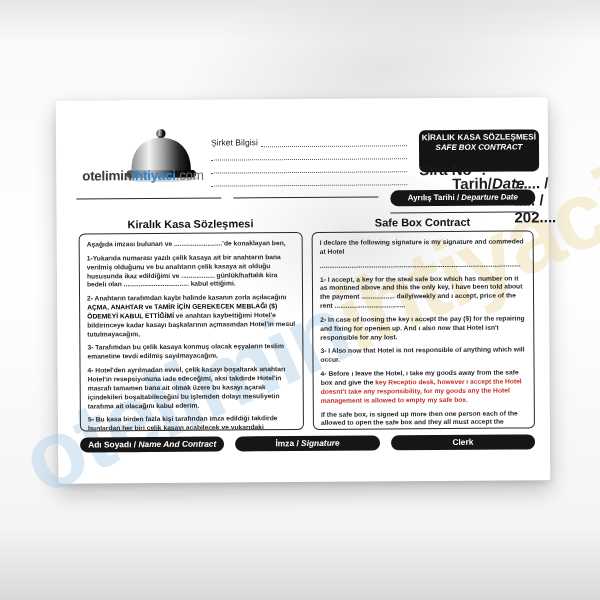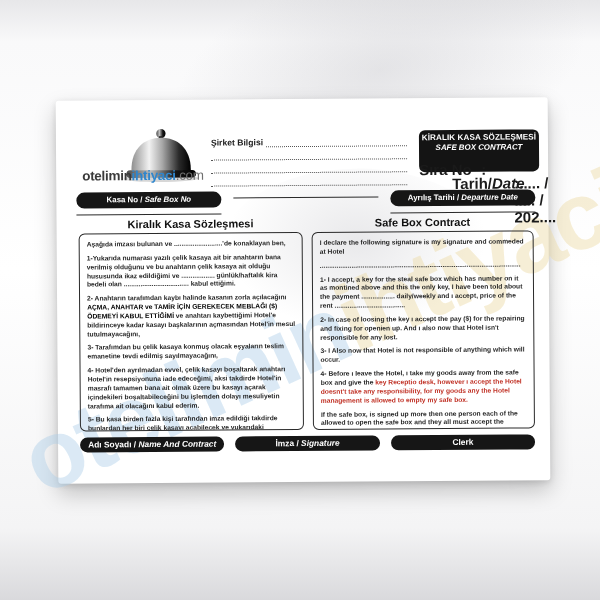--- a/index.html
+++ b/index.html
@@ -16,21 +16,21 @@
     background:radial-gradient(ellipse at 50% 42%,rgba(175,175,182,.28),rgba(255,255,255,0) 65%);}
   .watermark{position:absolute;left:-30px;top:310px;transform:rotate(-24deg);transform-origin:0 50%;
     font-size:96px;font-weight:bold;letter-spacing:-3px;white-space:nowrap;opacity:.42;pointer-events:none;}
   .wm1{color:#aacde8;} .wm2{color:#ecd9a0;} .wm3{color:#d2d2d2;}
   
   .bell{position:absolute;left:62px;top:26px;width:86px;height:56px;}
   .logo-text{position:absolute;left:26px;top:68px;width:200px;font-size:13.5px;font-weight:bold;letter-spacing:-.3px;}
   .lt1{color:#3a3a3a;} .lt2{color:#2f86cd;} .lt3{color:#6f6f6f;font-weight:normal;}
   .company{position:absolute;left:155px;top:38px;width:196px;font-size:8.6px;color:#222;}
   .company .row1{display:flex;align-items:flex-end;}
-  .company .lbl{font-weight:bold;white-space:nowrap;padding-right:3px;}
+  .company .lbl{font-weight:normal;white-space:nowrap;padding-right:3px;}
   .dotline{flex:1;border-bottom:1.6px dotted #555;height:9px;}
   .dotfull{border-bottom:1.6px dotted #555;height:12px;}
   .titlebox{position:absolute;left:363px;top:32px;width:116px;background:#141414;color:#fff;
     border-radius:6px;text-align:center;padding:3px 2px 20px;}
   .titlebox .t1{font-size:8.1px;font-weight:bold;letter-spacing:.1px;}
   .titlebox .t2{font-size:7.9px;font-weight:bold;font-style:italic;margin-top:1px;}
   .hrow{position:absolute;left:363px;width:116px;display:flex;font-size:15px;font-weight:bold;color:#1a1a1a;justify-content:flex-end;}
   .hrow .hl{width:62px;} .hrow .hv{flex:1;font-weight:bold;}
   .hl i{font-style:italic;}
   
@@ -106,21 +106,20 @@
       <span class="hl">Sıra No</span>
       <span class="hv">:</span>
     </div>
     <div class="hrow" style="top:77px;margin-left:33px;">
       <span class="hl"><span>Tarih/</span><i>Date</i></span>
       <span class="hv">:..... / ..... / 202....</span>
     </div>
 
     <div class="fields">
       <div class="field">
-        <div class="pill"><span>Kasa No / </span><i>Safe Box No</i></div>
         <div class="field-line"></div>
       </div>
       <div class="field">
         <div class="field-line"></div>
       </div>
       <div class="field">
         <div class="pill"><span>Ayrılış Tarihi / </span><i>Departure Date</i></div>
         <div class="field-line"></div>
       </div>
     </div>

